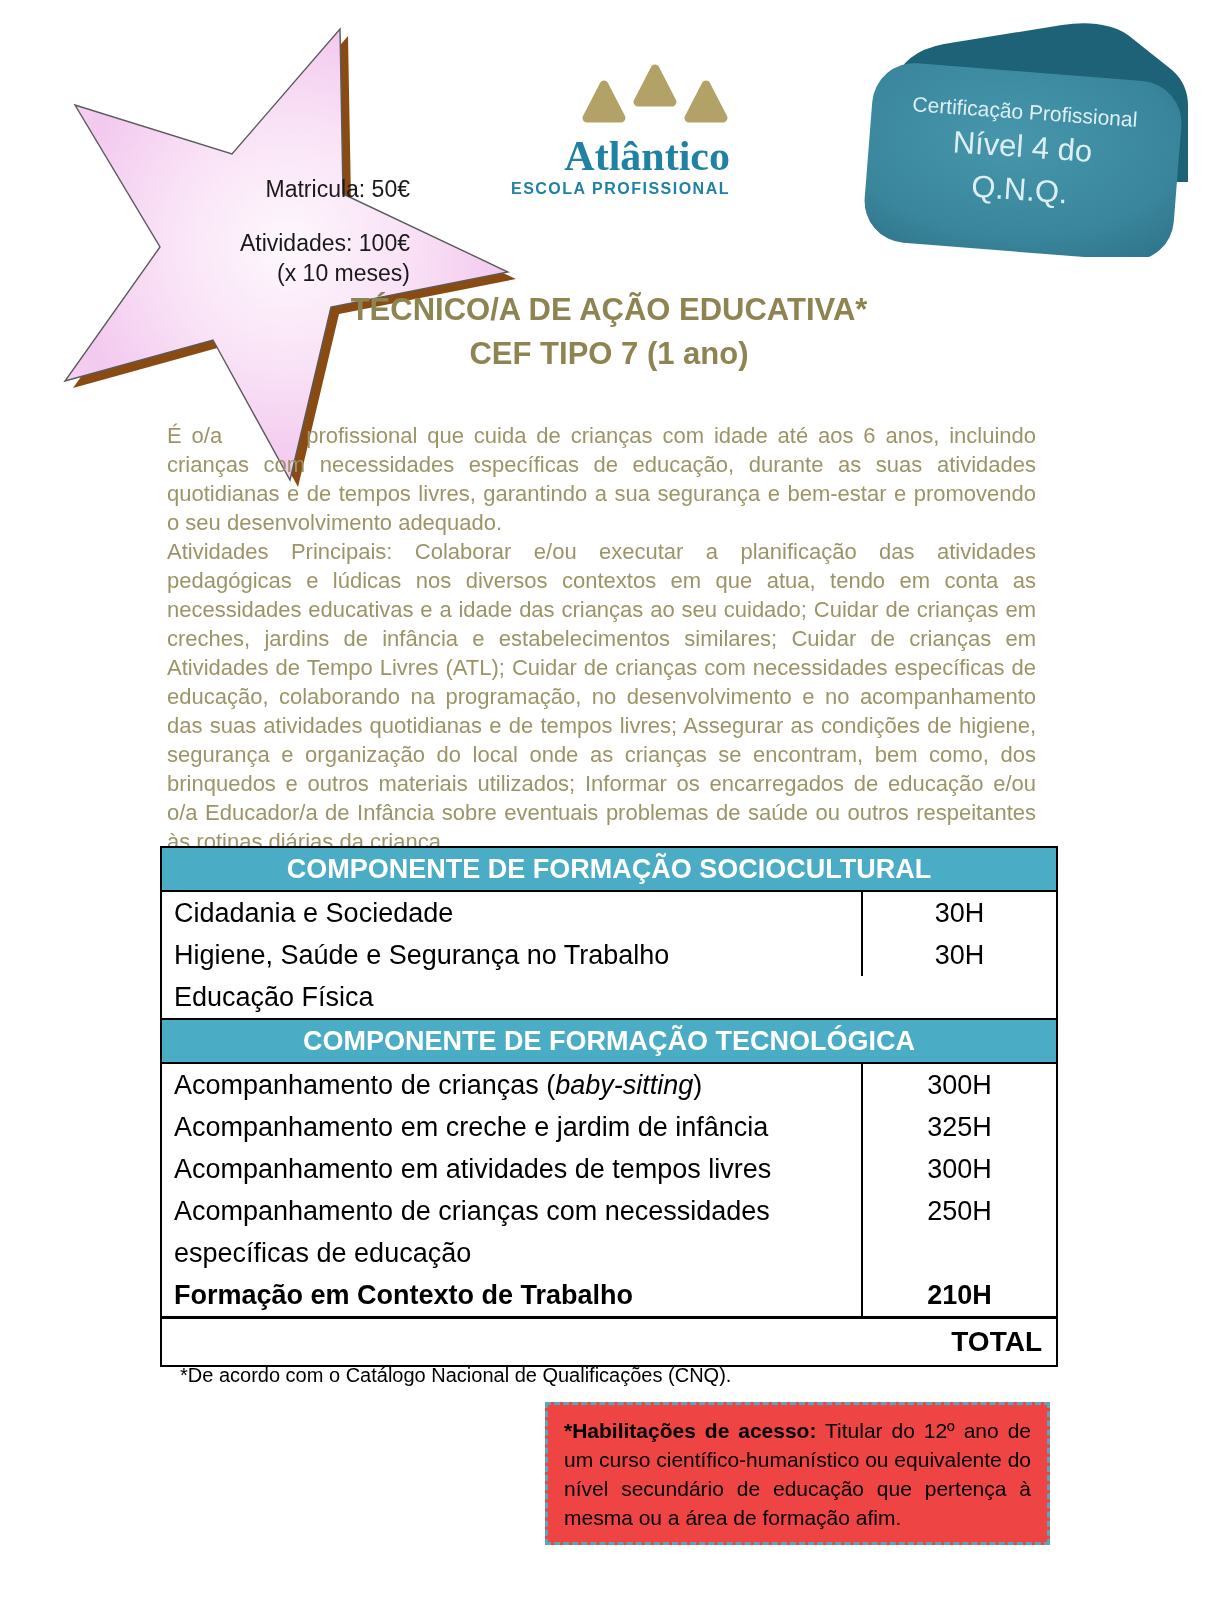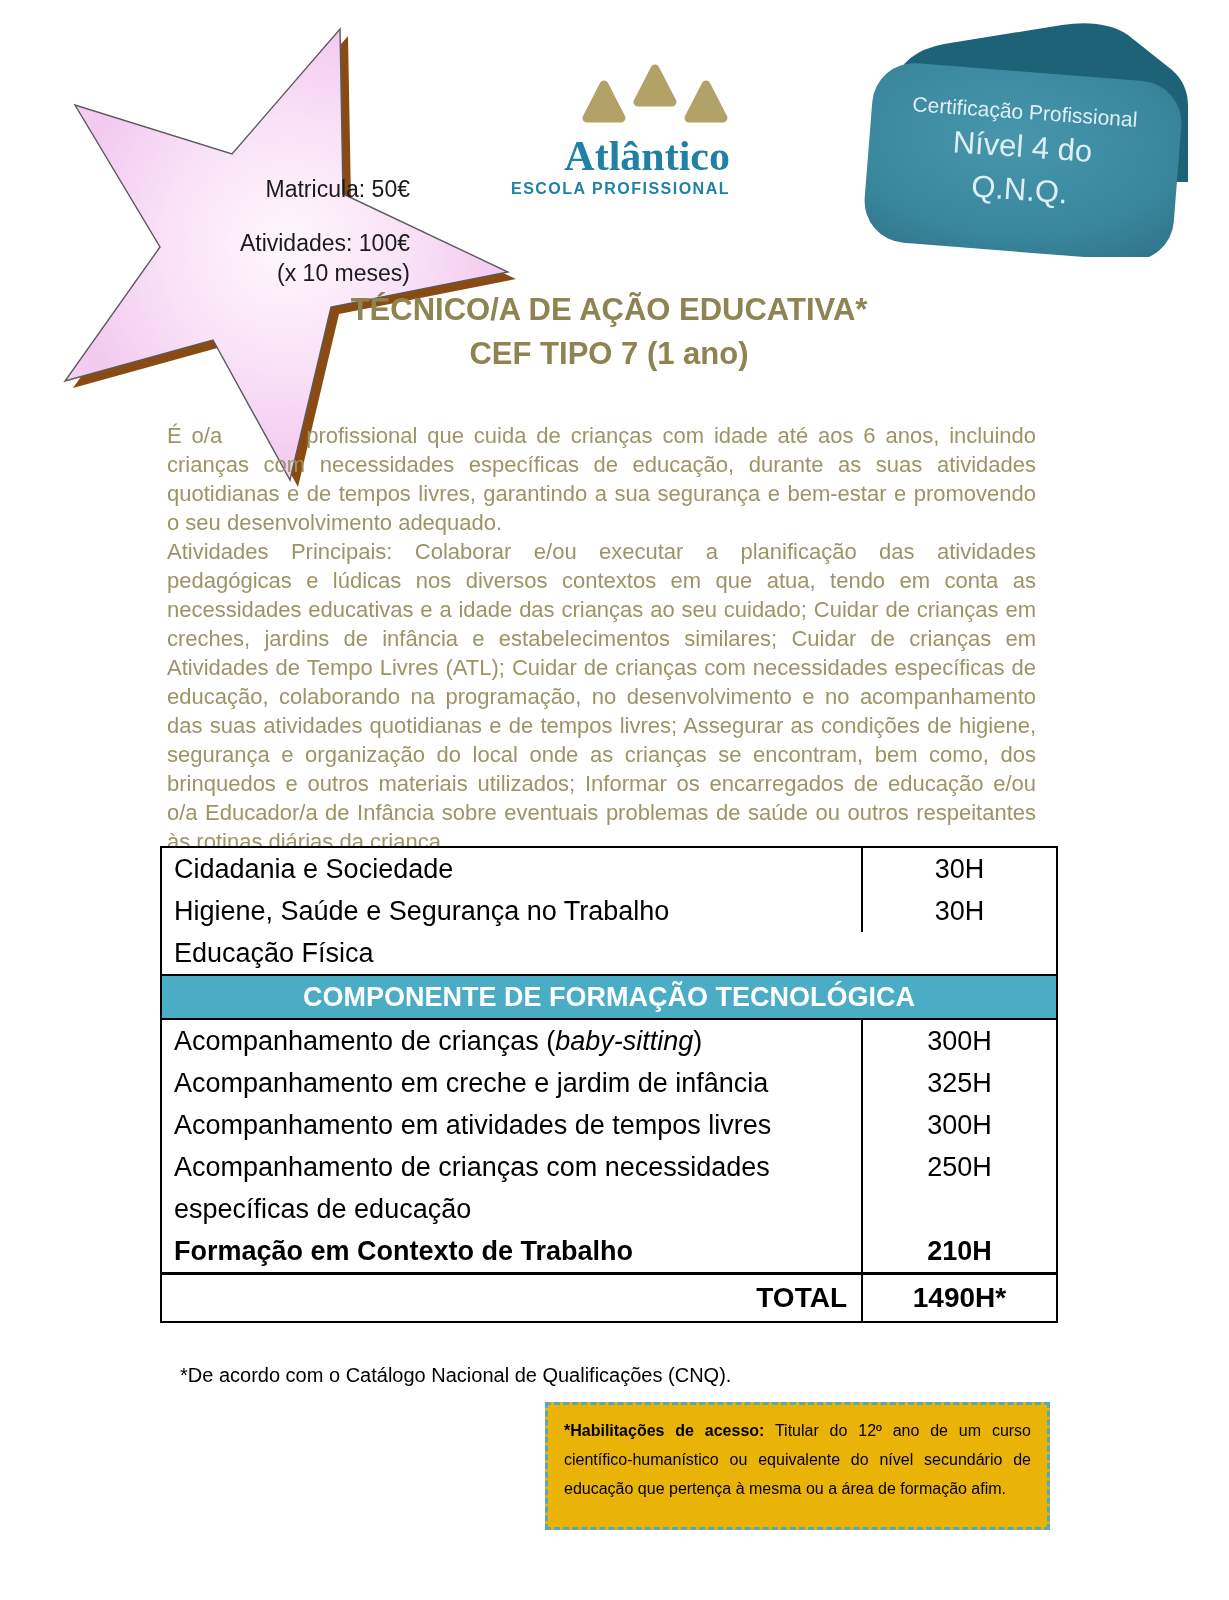--- a/index.html
+++ b/index.html
@@ -56,22 +56,22 @@
                font-size:28px;line-height:45px;color:#000;}
   .total-value{width:193px;flex-shrink:0;border-left:2px solid #000;text-align:center;
                font-weight:bold;font-size:28px;line-height:45px;color:#000;}
 
   
   .footnote{position:absolute;left:180px;top:1364px;font-size:20px;color:#000;}
 
   
   .access-box{position:absolute;left:545px;top:1402px;width:505px;min-height:128px;
               box-sizing:border-box;border:3px dashed #55A8BE;
-              padding:11px 16px 10px 16px;font-size:16px;line-height:29px;
-              color:#000;text-align:justify;background:#eab308;}
+              padding:11px 16px 10px 16px;font-size:21px;line-height:29px;
+              color:#000;text-align:justify;background:#ef4444;}
 </style>
 </head>
 <body>
 
 <div class="page">
 
   <div class="star-wrap">
     <svg width="520" height="500" viewBox="0 0 520 500">
       <defs>
         <radialGradient id="starg" cx="50%" cy="48%" r="62%">
@@ -126,20 +126,21 @@
     <div>TÉCNICO/A DE AÇÃO EDUCATIVA*</div>
     <div>CEF TIPO 7 (1 ano)</div>
   </div>
 
   <div class="intro">
     <p><span>É o/a</span><span class="gap"></span><span>profissional que cuida de crianças com idade até aos 6 anos, incluindo crianças com necessidades específicas de educação, durante as suas atividades quotidianas e de tempos livres, garantindo a sua segurança e bem-estar e promovendo o seu desenvolvimento adequado.</span></p>
     <p>Atividades Principais: Colaborar e/ou executar a planificação das atividades pedagógicas e lúdicas nos diversos contextos em que atua, tendo em conta as necessidades educativas e a idade das crianças ao seu cuidado; Cuidar de crianças em creches, jardins de infância e estabelecimentos similares; Cuidar de crianças em Atividades de Tempo Livres (ATL); Cuidar de crianças com necessidades específicas de educação, colaborando na programação, no desenvolvimento e no acompanhamento das suas atividades quotidianas e de tempos livres; Assegurar as condições de higiene, segurança e organização do local onde as crianças se encontram, bem como, dos brinquedos e outros materiais utilizados; Informar os encarregados de educação e/ou o/a Educador/a de Infância sobre eventuais problemas de saúde ou outros respeitantes às rotinas diárias da criança.</p>
   </div>
 
   <div class="course-table">
+    <div class="thead">COMPONENTE DE FORMAÇÃO SOCIOCULTURAL</div>
     <div id="sec1-rows">
         <div class="trow">
           <div class="tsubject">Cidadania e Sociedade</div>
           <div class="thours">30H</div>
         </div>
         <div class="trow">
           <div class="tsubject">Higiene, Saúde e Segurança no Trabalho</div>
           <div class="thours">30H</div>
         </div>
         <div class="trow">
@@ -164,21 +165,20 @@
           <div class="tsubject">Acompanhamento de crianças com necessidades específicas de educação</div>
           <div class="thours">250H</div>
         </div>
         <div class="trow bold">
           <div class="tsubject">Formação em Contexto de Trabalho</div>
           <div class="thours">210H</div>
         </div>
       </div>
     <div class="total-row">
       <div class="total-label">TOTAL</div>
-      <div class="total-value">1490H*</div>
     </div>
   </div>
 
   <div class="footnote">*De acordo com o Catálogo Nacional de Qualificações (CNQ).</div>
 
   <div class="access-box">
     <b>*Habilitações de acesso:</b><span> Titular do 12º ano de um curso científico-humanístico ou equivalente do nível secundário de educação que pertença à mesma ou a área de formação afim.</span>
   </div>
 
 </div>

